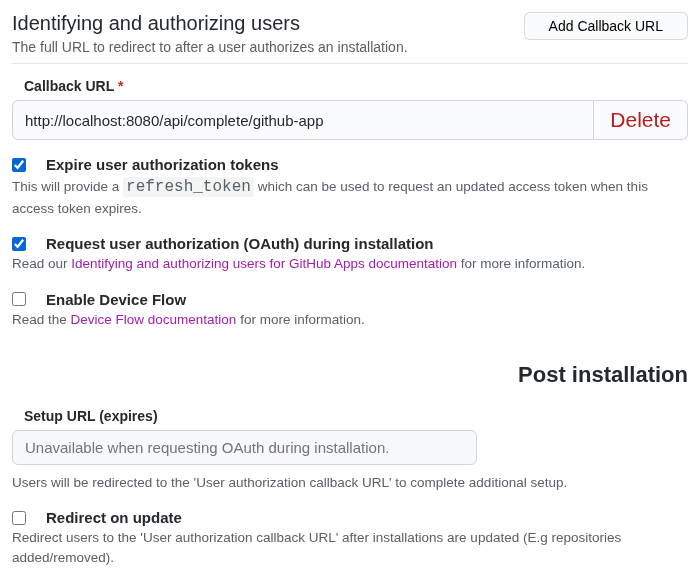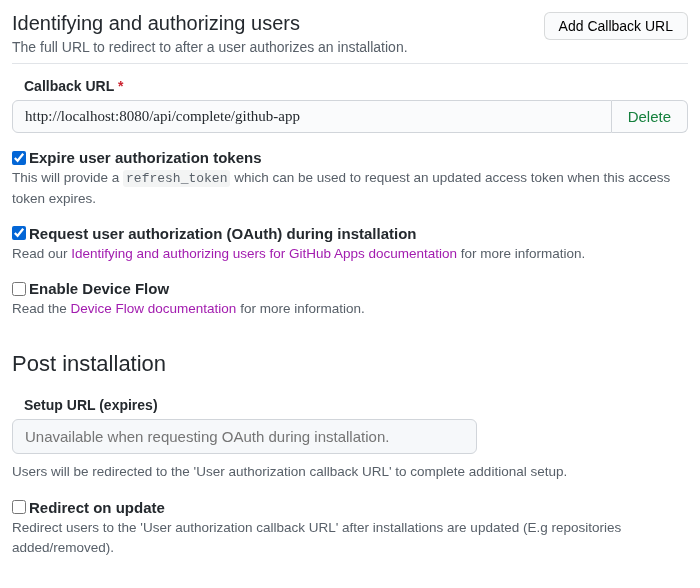--- a/index.html
+++ b/index.html
@@ -27,21 +27,21 @@
   }
   .section-head .sub {
     color: #586069;
     font-size: 14px;
     margin: 0;
   }
   .btn {
     background: #fafbfc;
     border: 1px solid rgba(27,31,35,0.15);
     border-radius: 6px;
-    padding: 5px 14px;
+    padding: 5px 24px;
     font-size: 14px;
     font-weight: 500;
     cursor: pointer;
     white-space: nowrap;
   }
   .field-label {
     font-weight: 700;
     font-size: 14px;
     margin: 0 0 6px 12px;
     display: block;
@@ -52,67 +52,67 @@
     margin-bottom: 16px;
   }
   .url-input {
     flex: 1;
     border: 1px solid #d1d5da;
     border-radius: 6px 0 0 6px;
     padding: 7px 12px;
     font-size: 15px;
     background: #fafbfc;
     color: #24292e;
-    font-family: Liberation Serif, serif;
   }
   .url-delete {
     border: 1px solid #d1d5da;
     border-left: none;
     border-radius: 0 6px 6px 0;
     background: #fafbfc;
-    color: #15803d;
+    color: #b91c1c;
     padding: 7px 16px;
-    font-size: 15px;
+    font-size: 21px;
     cursor: pointer;
   }
   .check-block { margin-bottom: 16px; }
   .check-row {
     display: flex;
     align-items: center;
-    gap: 3px;
+    gap: 20px;
     margin-bottom: 2px;
   }
   .check-row input[type=checkbox] {
     width: 14px;
     height: 14px;
     accent-color: #0366d6;
     margin: 0;
   }
   .check-row label {
     font-weight: 600;
     font-size: 15px;
   }
   .help {
     color: #586069;
     font-size: 13.5px;
     margin: 2px 0 0 0;
     line-height: 1.5;
   }
   .help code {
     font-family: SFMono-Regular, Consolas, "Liberation Mono", Menlo, monospace;
-    font-size: 13px;
+    font-size: 16px;
     background: rgba(27,31,35,0.05);
     padding: 1px 3px;
     border-radius: 3px;
   }
   .help a { color: #a21caf; text-decoration: none; }
   .post-h2 {
     font-size: 22px;
-    font-weight: 400;
+    font-weight: 700;
     margin: 32px 0 20px 0;
+    text-align: right;
   }
   .setup-input {
     width: 465px;
     border: 1px solid #d1d5da;
     border-radius: 6px;
     padding: 8px 12px;
     font-size: 15px;
     background: #f6f8fa;
     color: #6a737d;
     margin-bottom: 6px;

